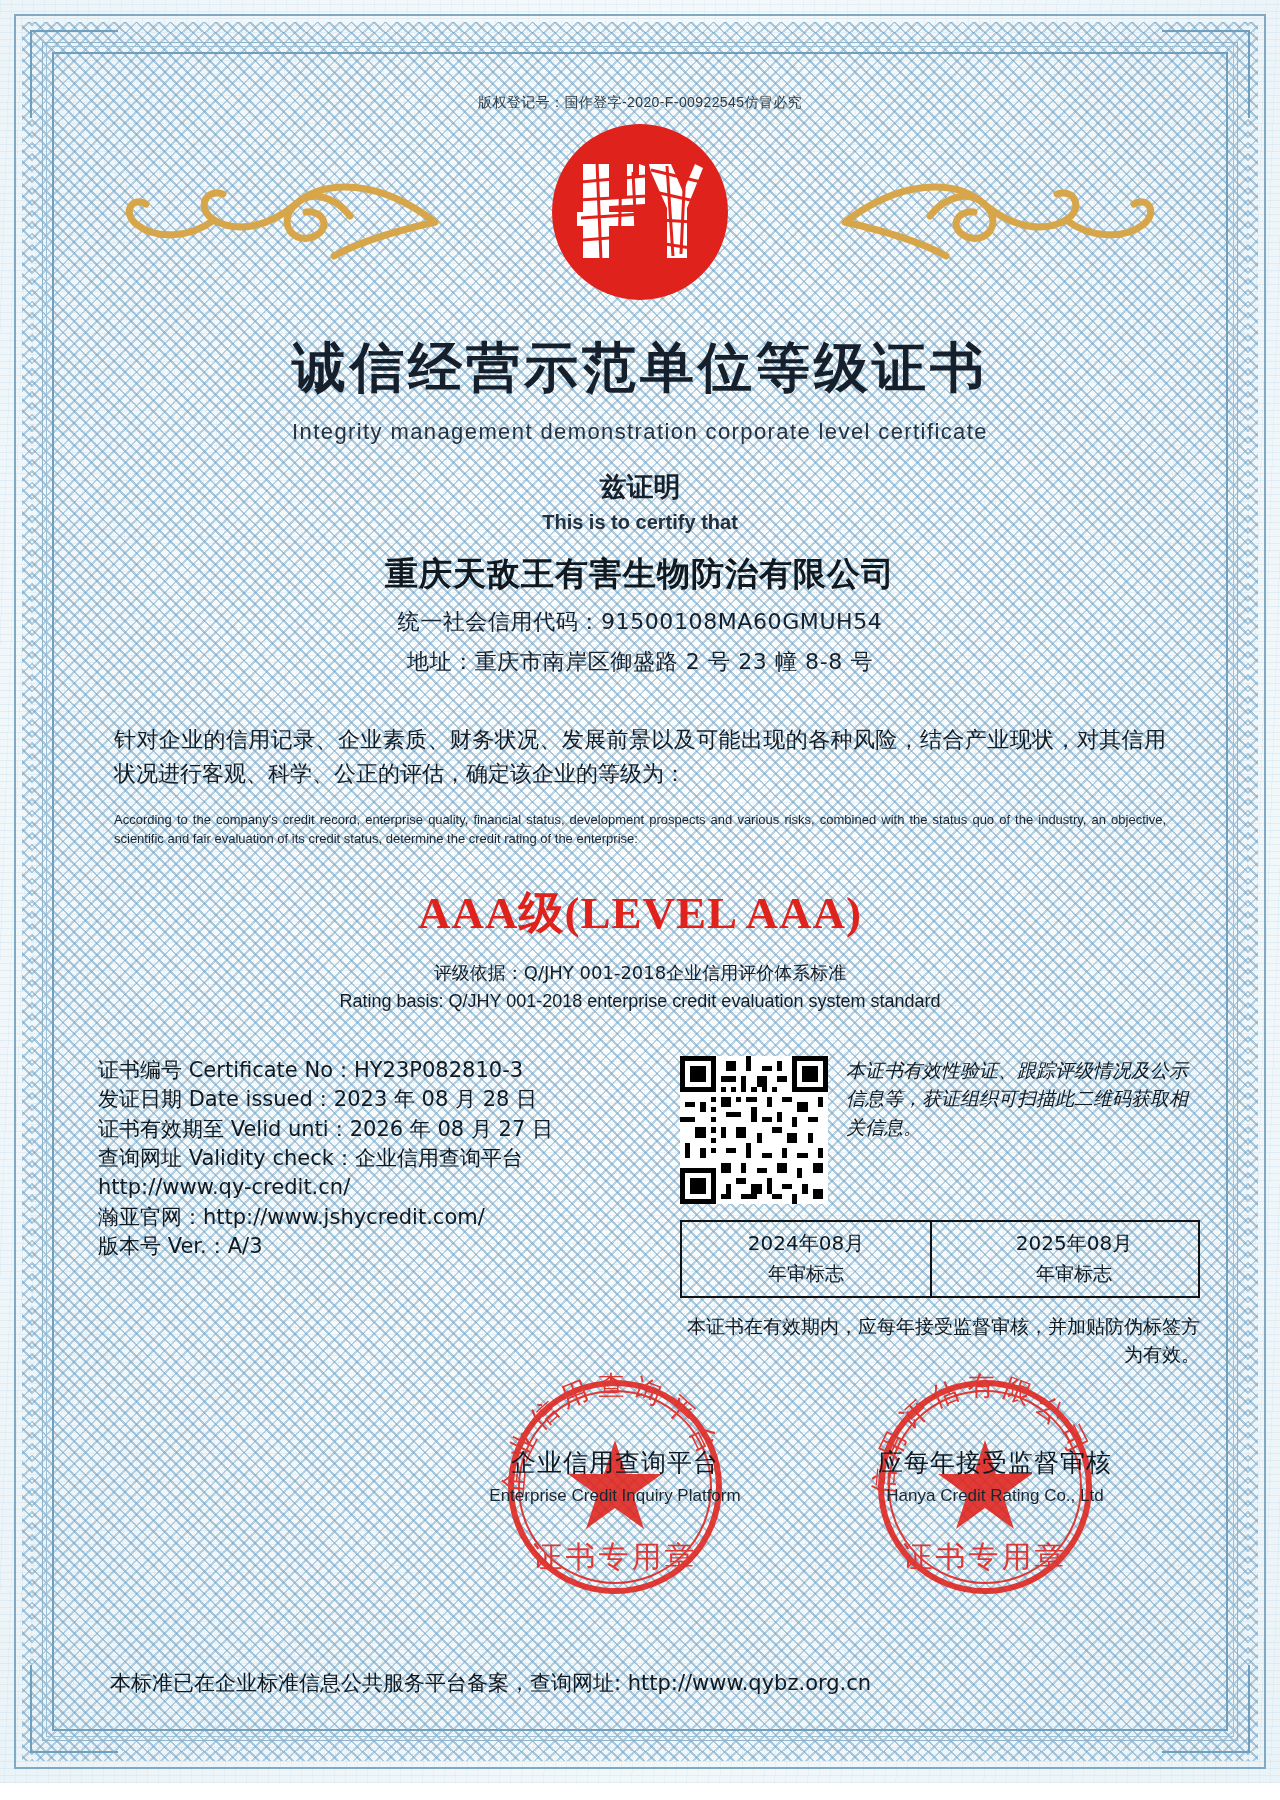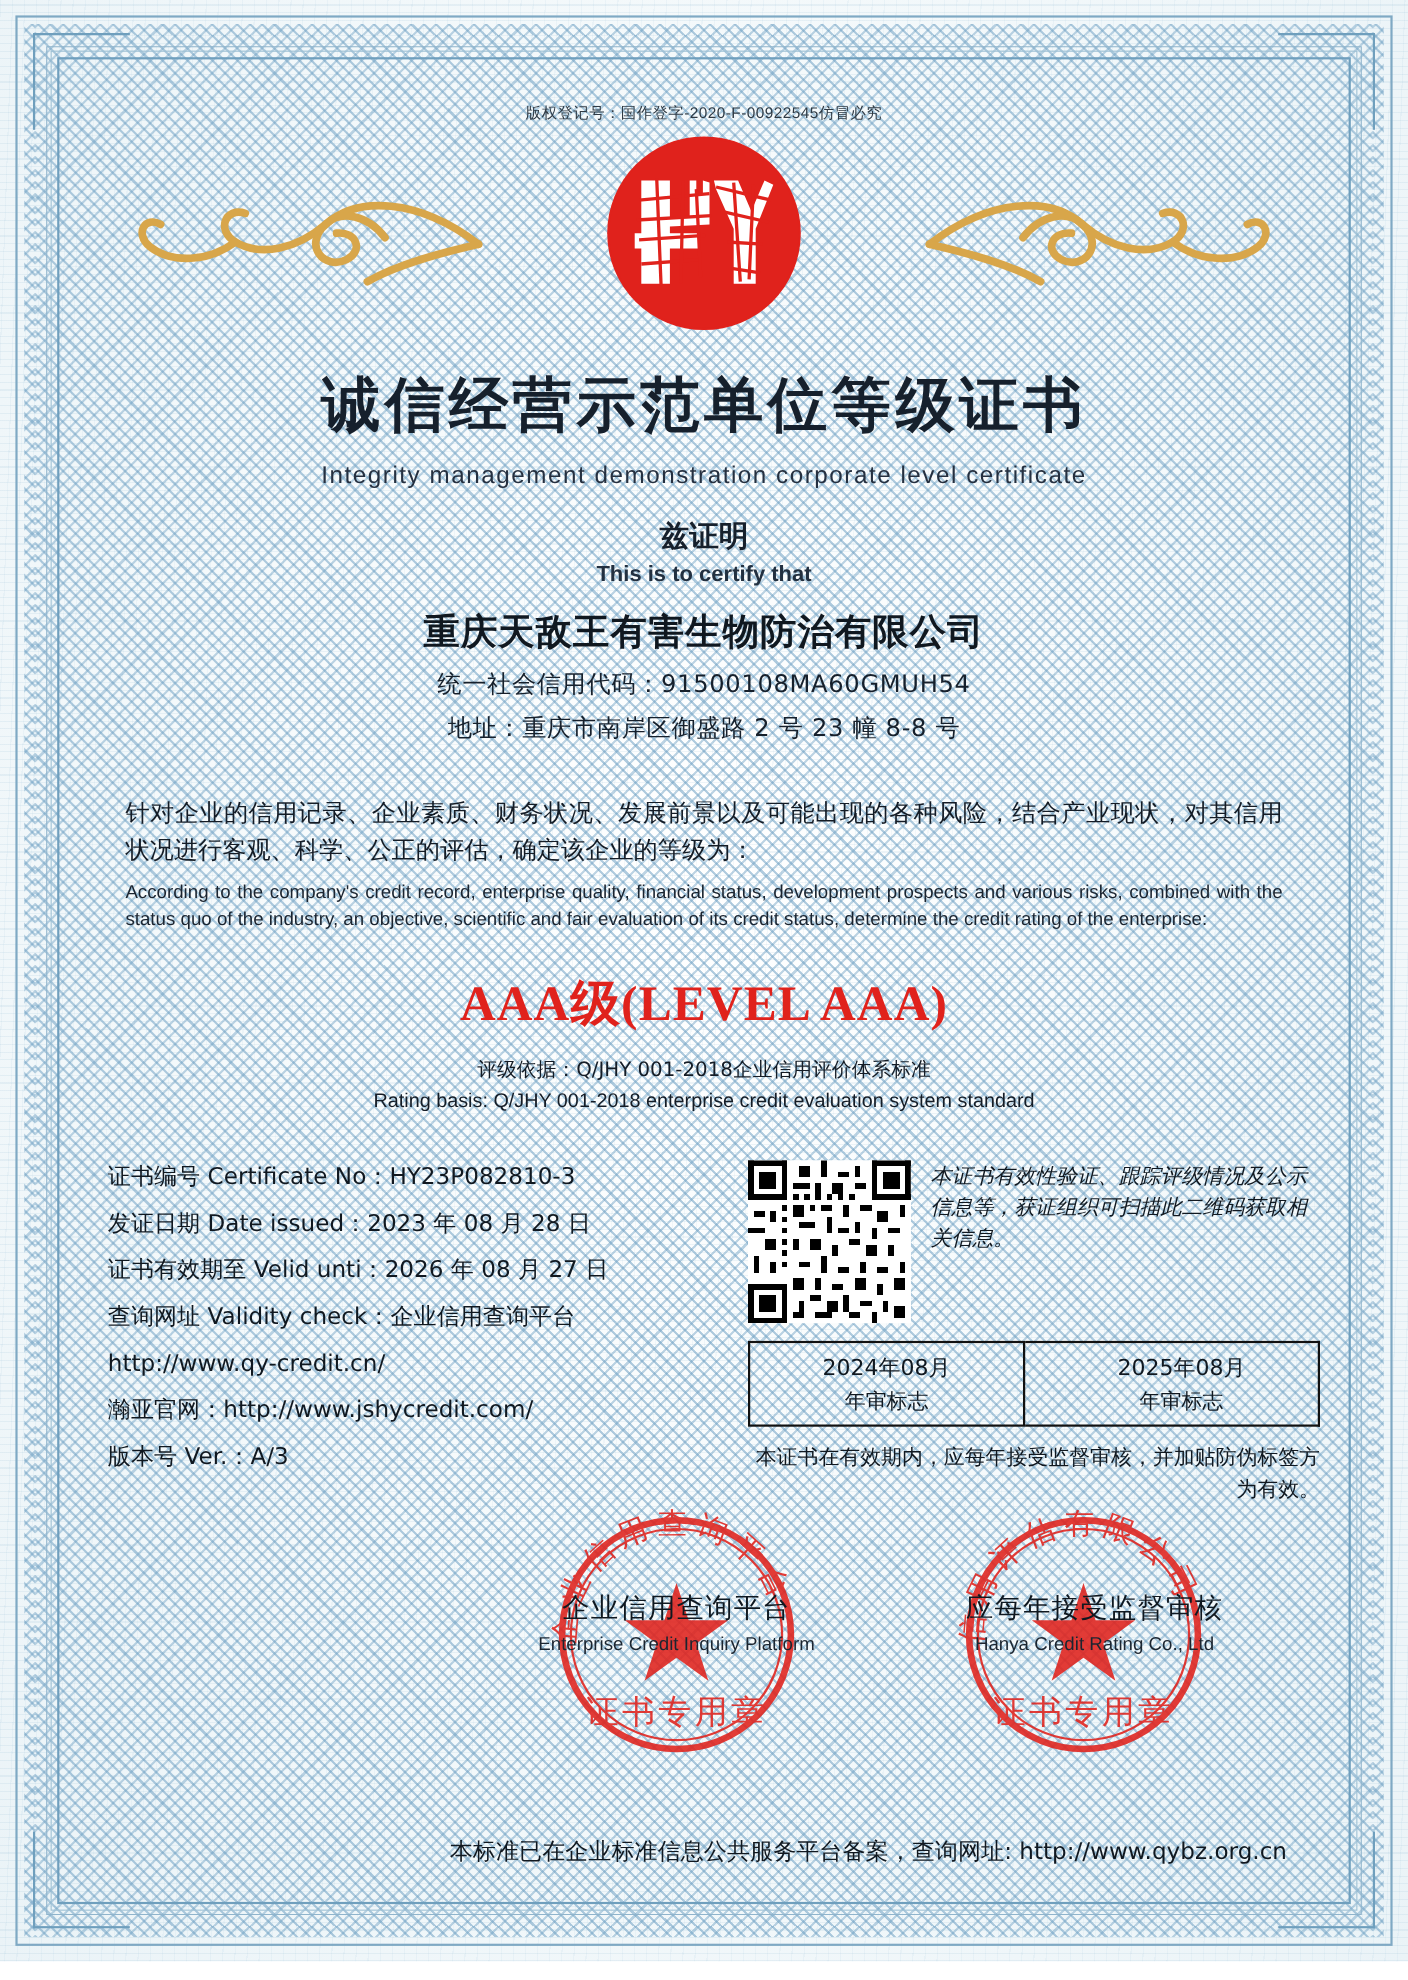--- a/index.html
+++ b/index.html
@@ -113,21 +113,21 @@
     font-family:"DejaVu Sans", sans-serif;
   }
   .para{
     margin:46px 44px 0 44px;
   }
   .para .cn{
     font-size:22px;line-height:1.55;color:#141c26;text-align:justify;
     font-family:"DejaVu Sans", sans-serif;
   }
   .para .en{
-    font-size:17px;line-height:1.45;color:#1a2430;margin-top:8px;text-align:justify;
+    font-size:13px;line-height:1.45;color:#1a2430;margin-top:20px;text-align:justify;
   }
   .level{
     text-align:center;
     color:#e0221c;
     font-size:45px;
     font-weight:bold;
     margin-top:34px;
     letter-spacing:1px;
     font-family:Liberation Serif, serif;
   }
@@ -140,21 +140,21 @@
   }
 
   
   .lower{
     position:relative;margin-top:44px;height:300px;
   }
   .details{
     position:absolute;left:28px;top:0;width:600px;
   }
   .details .row{
-    font-size:21px;color:#101820;margin-bottom:14px;line-height:1.35;
+    font-size:21px;color:#101820;margin-bottom:1px;line-height:1.35;
     font-family:"DejaVu Sans", sans-serif;
   }
   .qr-area{
     position:absolute;right:10px;top:0;width:520px;
   }
   .qr-top{display:flex;align-items:flex-start;font-style:italic;}
   .qr-code{
     width:148px;height:148px;flex:0 0 148px;
     background:#fff;
   }
@@ -195,21 +195,21 @@
     font-family:"DejaVu Sans", sans-serif;
   }
   .org .en{
     font-size:17px;color:#1b2530;margin-top:7px;
   }
   .org.left{left:380px;top:84px;}
   .org.right{left:760px;top:84px;}
 
   .footnote{
     position:absolute;left:40px;right:40px;bottom:22px;
-    text-align:right;font-size:21px;color:#101820;
+    text-align:left;font-size:21px;color:#101820;
     font-family:"DejaVu Sans", sans-serif;
   }
 </style>
 </head>
 <body>
 
 <div class="page">
 
   <div class="border-outer"></div>
   <div class="border-band"></div>

